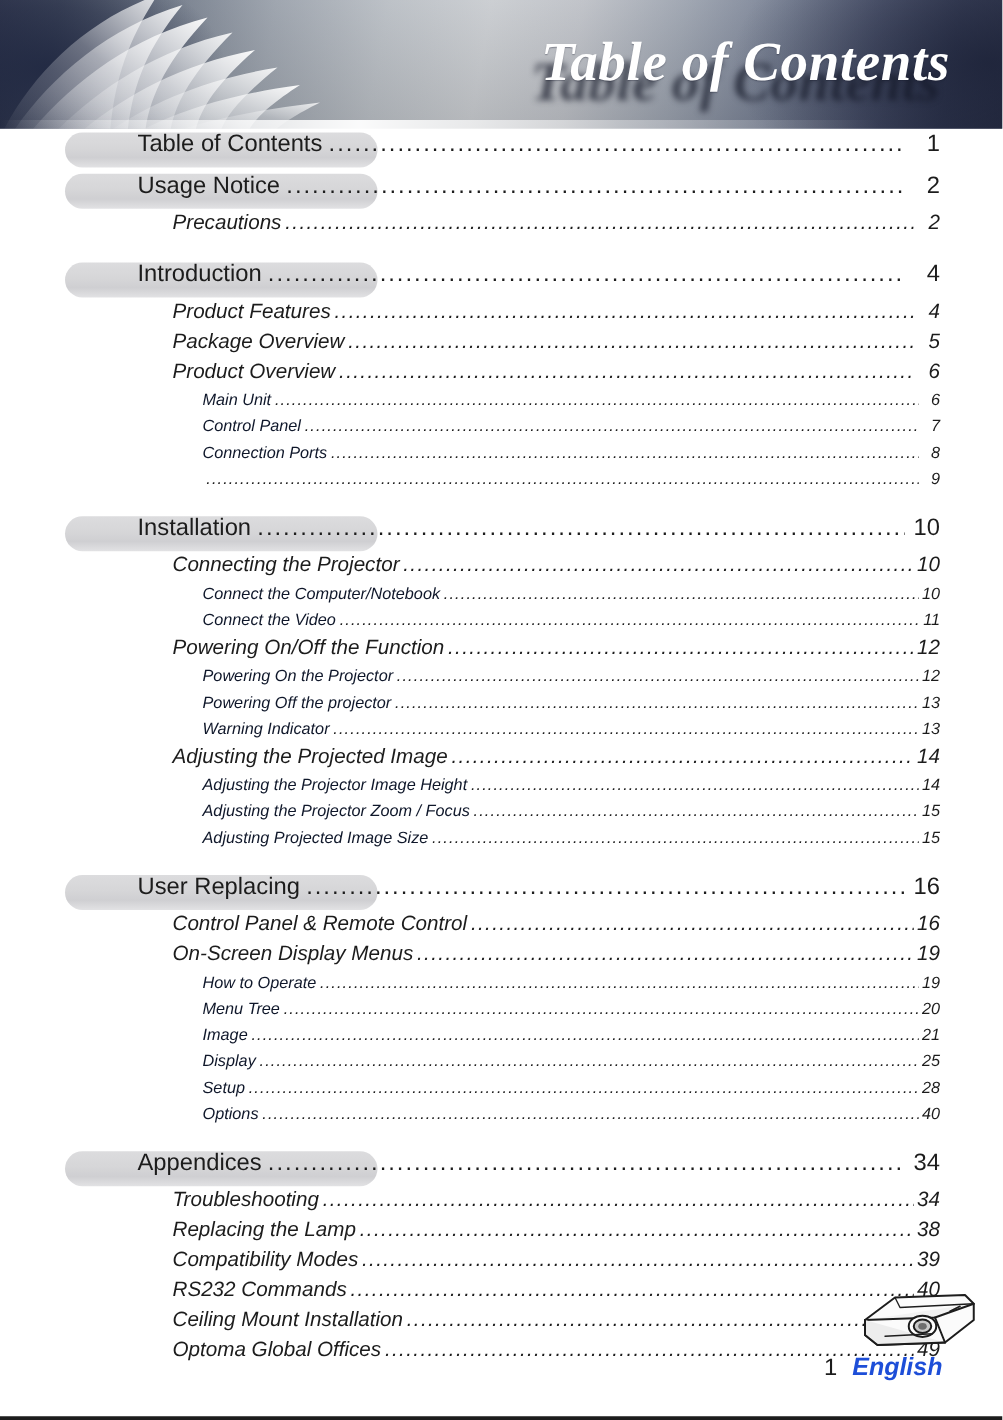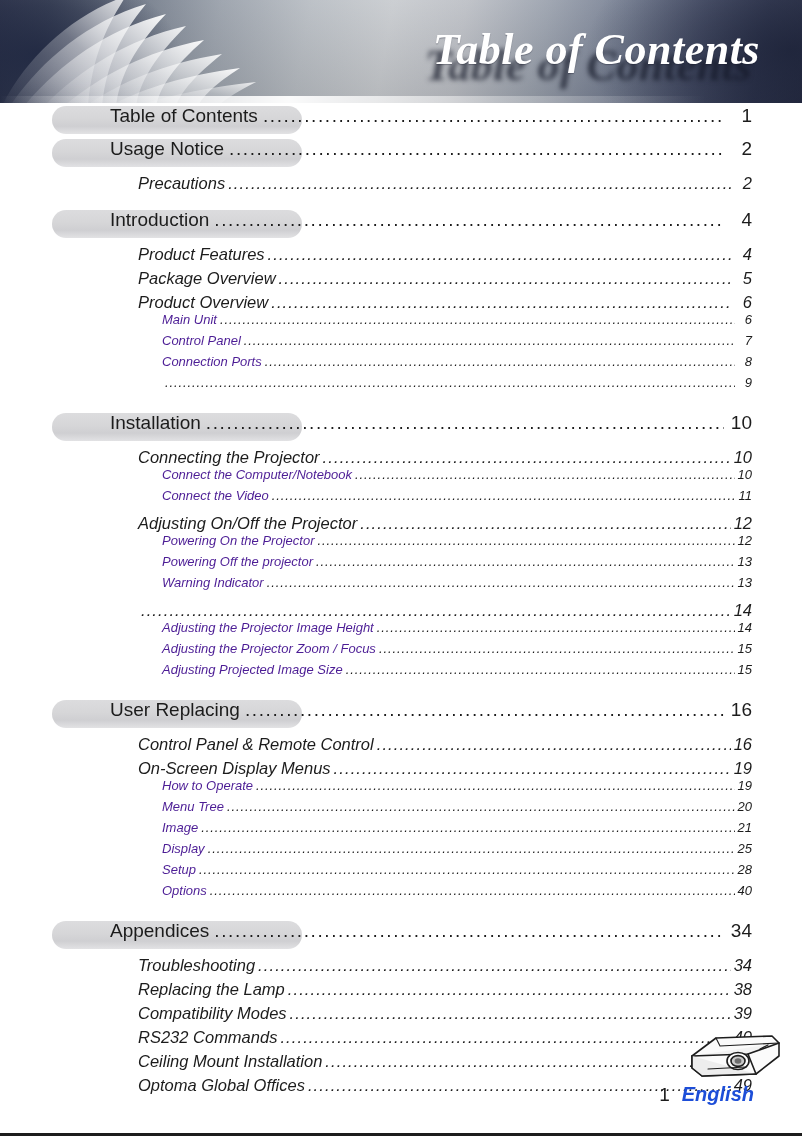--- a/index.html
+++ b/index.html
@@ -157,21 +157,20 @@
     text-align: right;
     white-space: nowrap;
   }
 
   
   .lvl2 {
     height: 24px;
     padding-left: 86px;
     box-sizing: border-box;
     width: 700px;
-    align-items: flex-end;
   }
   .lvl2 .label {
     font-size: 16.5px;
     font-style: italic;
     color: #1c1c1c;
     white-space: nowrap;
   }
   .lvl2 .leader {
     flex: 1 1 auto;
     overflow: hidden;
@@ -194,21 +193,21 @@
   
   .lvl3 {
     height: 21px;
     padding-left: 110px;
     box-sizing: border-box;
     width: 700px;
   }
   .lvl3 .label {
     font-size: 13px;
     font-style: italic;
-    color: #4c1d95;
+    color: #0f172a;
     white-space: nowrap;
   }
   .lvl3 .leader {
     flex: 1 1 auto;
     overflow: hidden;
     white-space: nowrap;
     font-size: 13px;
     font-style: italic;
     color: #1c1c1c;
     letter-spacing: 0.9px;
@@ -393,40 +392,41 @@
       <span class="label">Connect the Computer/Notebook</span>
       <span class="leader">.................................................................................................................................................</span>
       <span class="pageno">10</span>
     </div>
     <div class="toc-row lvl3">
       <span class="label">Connect the Video</span>
       <span class="leader">.................................................................................................................................................</span>
       <span class="pageno">11</span>
     </div>
     <div class="toc-row lvl2">
-      <span class="label">Adjusting On/Off the Projector</span>
+      <span class="label">Powering On/Off the Function</span>
       <span class="leader">..........................................................................................................................</span>
       <span class="pageno">12</span>
     </div>
     <div class="toc-row lvl3">
       <span class="label">Powering On the Projector</span>
       <span class="leader">.................................................................................................................................................</span>
       <span class="pageno">12</span>
     </div>
     <div class="toc-row lvl3">
       <span class="label">Powering Off the projector</span>
       <span class="leader">.................................................................................................................................................</span>
       <span class="pageno">13</span>
     </div>
     <div class="toc-row lvl3">
       <span class="label">Warning Indicator</span>
       <span class="leader">.................................................................................................................................................</span>
       <span class="pageno">13</span>
     </div>
     <div class="toc-row lvl2">
+      <span class="label">Adjusting the Projected Image</span>
       <span class="leader">..........................................................................................................................</span>
       <span class="pageno">14</span>
     </div>
     <div class="toc-row lvl3">
       <span class="label">Adjusting the Projector Image Height</span>
       <span class="leader">.................................................................................................................................................</span>
       <span class="pageno">14</span>
     </div>
     <div class="toc-row lvl3">
       <span class="label">Adjusting the Projector Zoom / Focus</span>

